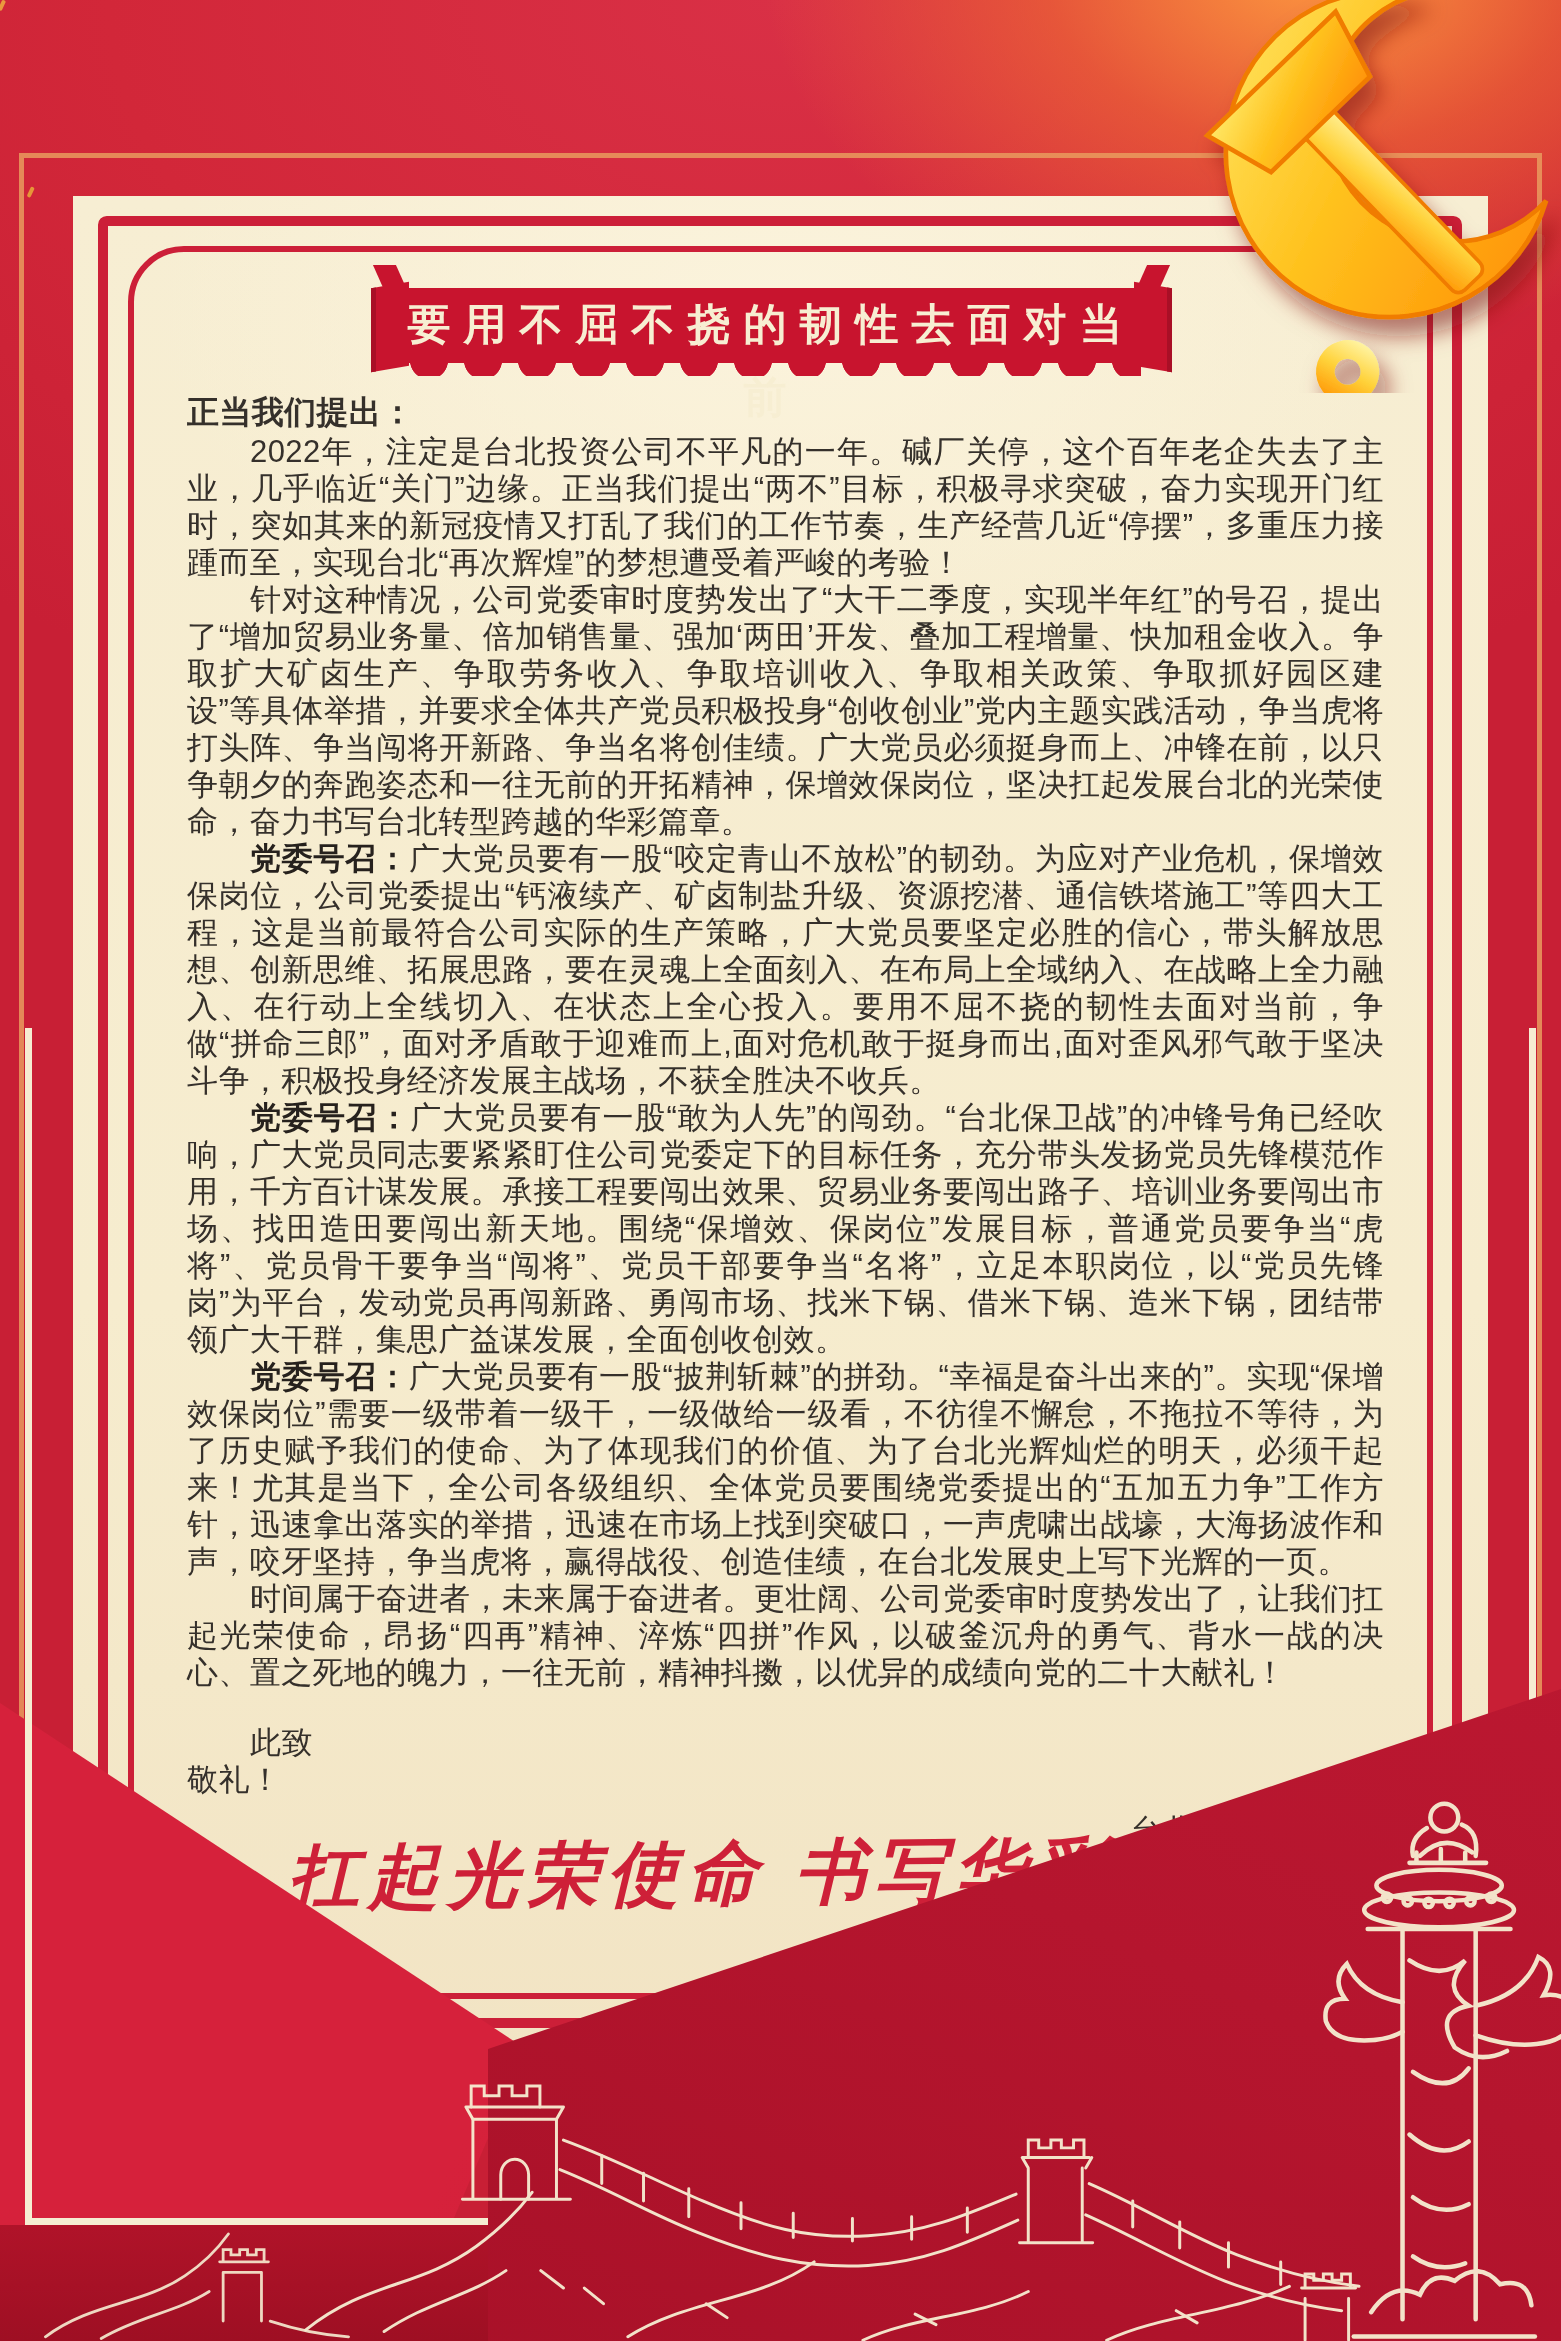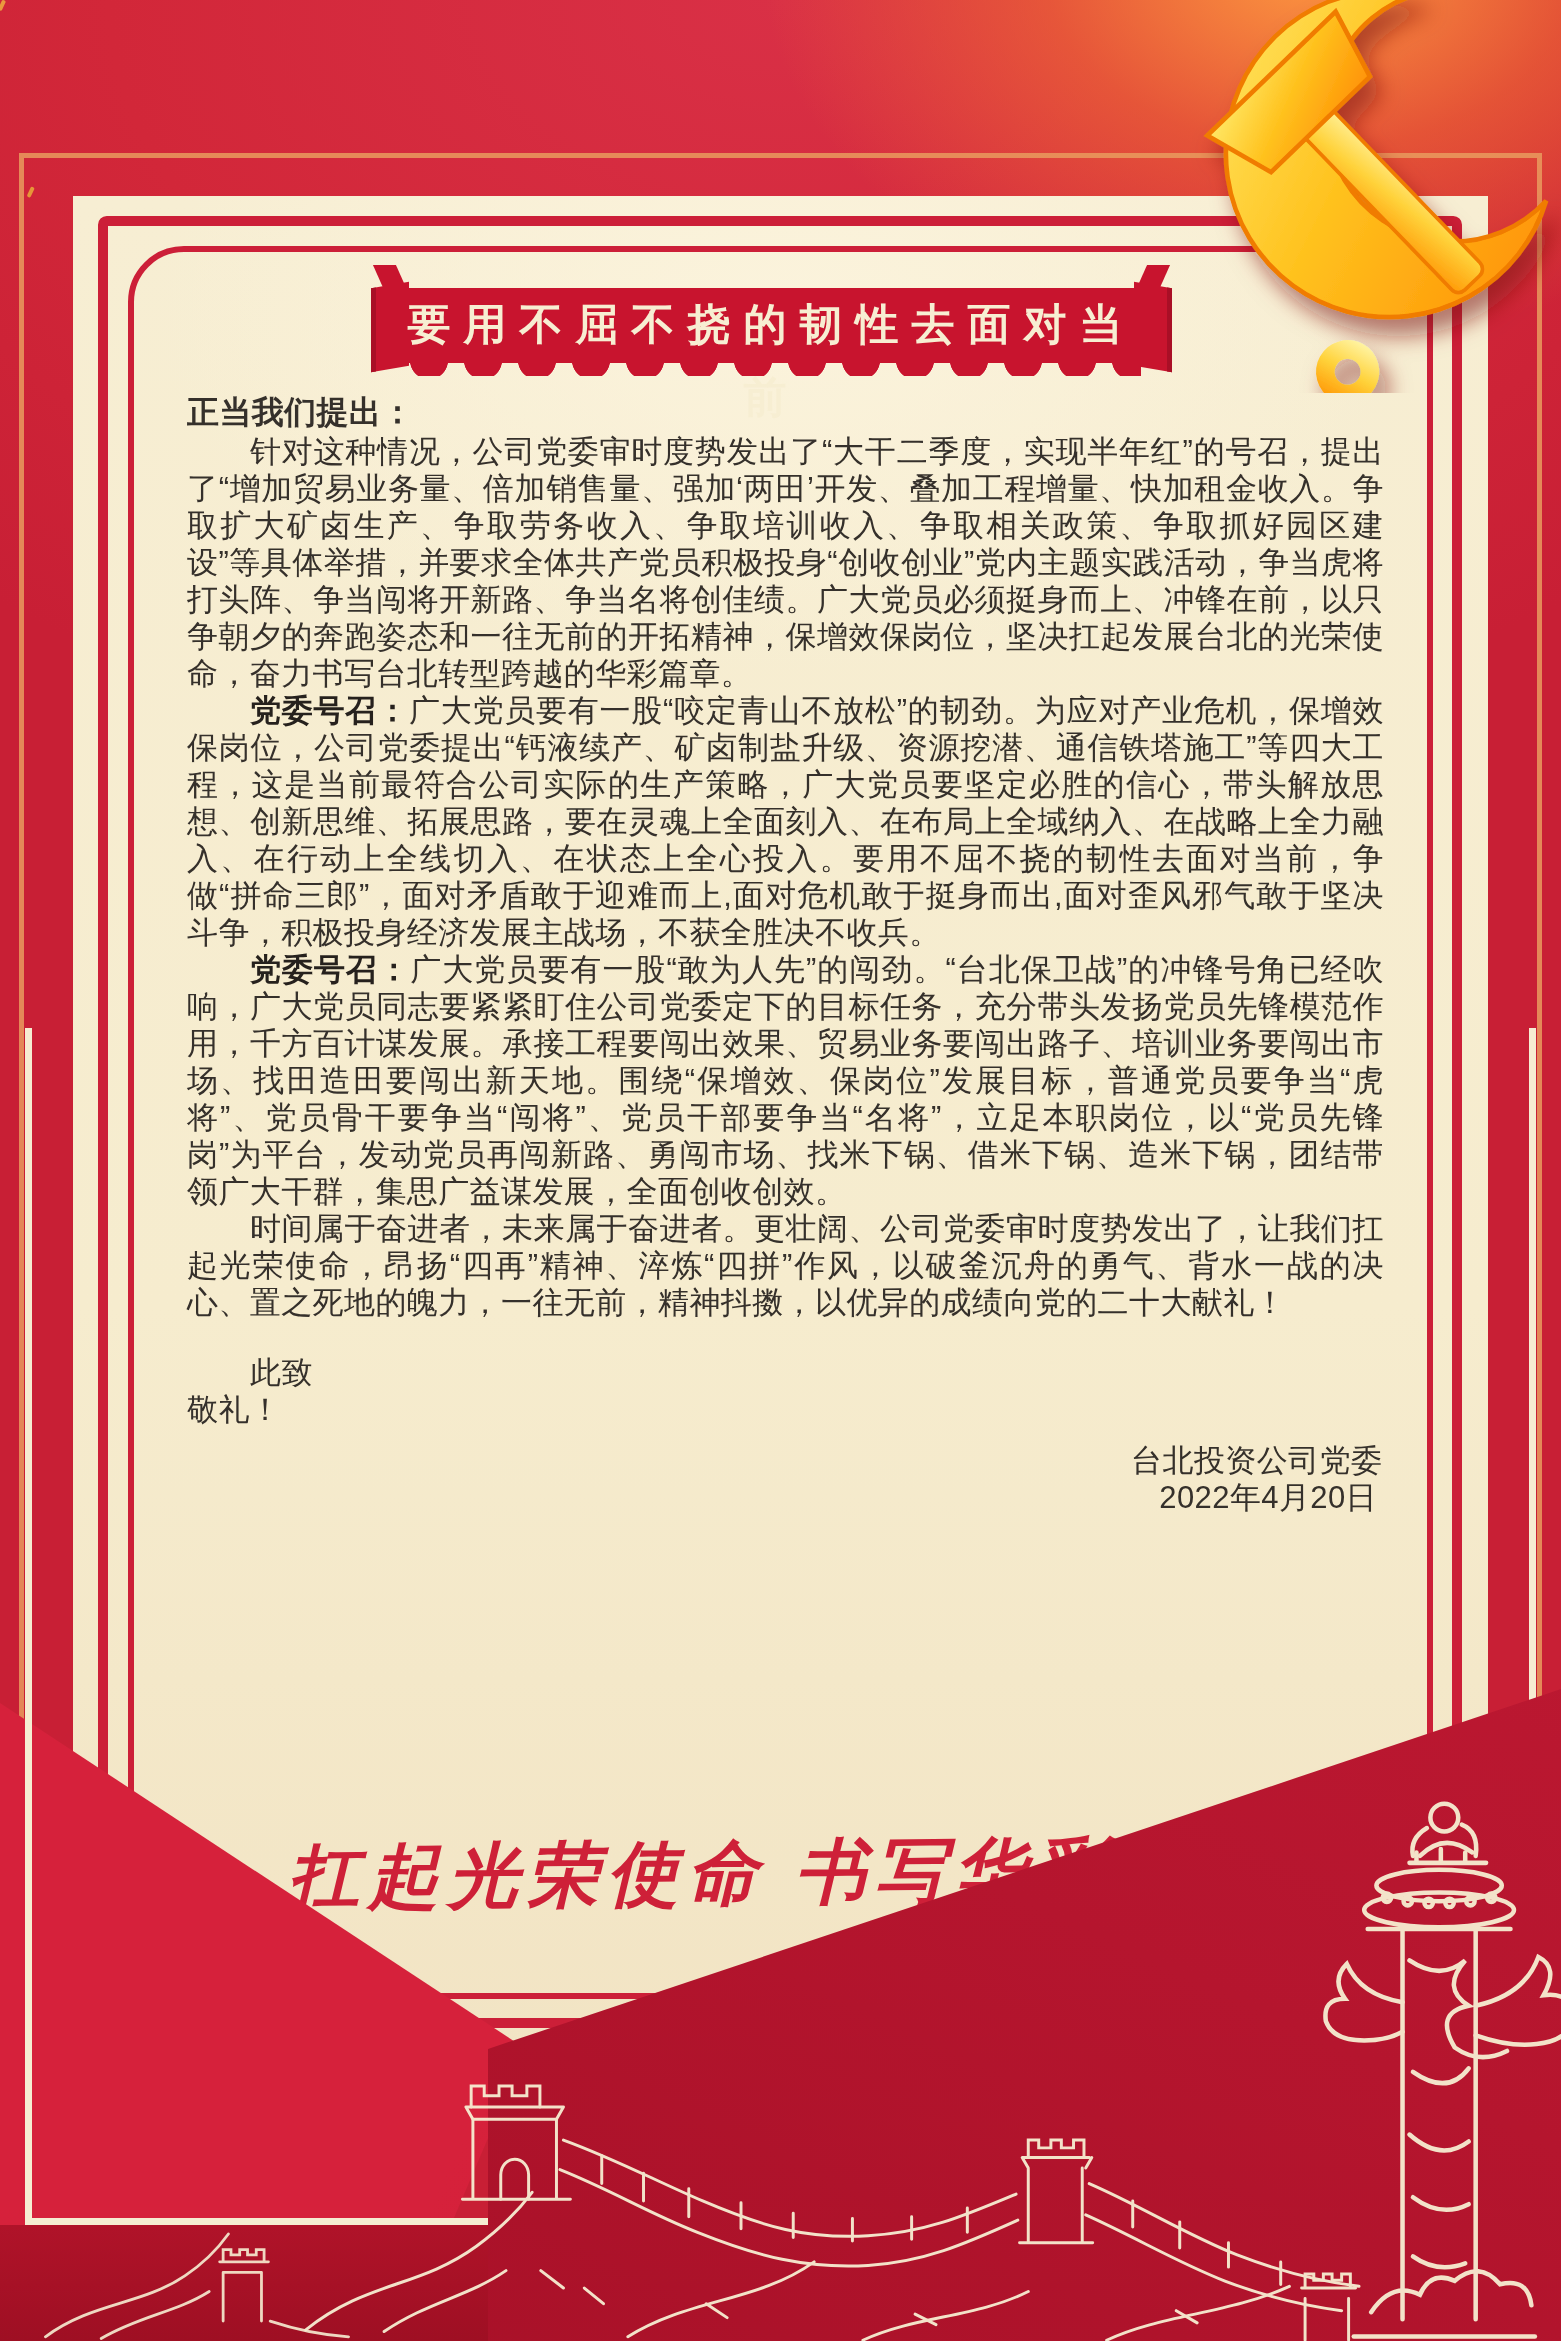--- a/index.html
+++ b/index.html
@@ -94,23 +94,25 @@
     <span class="tip l"></span>
     <span class="tip r"></span>
     <span class="tail l"></span>
     <span class="tail r"></span>
     <span class="banner-title">要用不屈不挠的韧性去面对当前</span>
     <span class="scallop"></span>
   </div>
 
   <div class="letter">
     <p class="salutation">正当我们提出：</p>
+    <p><b></b><span>2022年，注定是台北投资公司不平凡的一年。碱厂关停，这个百年老企失去了主业，几乎临近“关门”边缘。正当我们提出“两不”目标，积极寻求突破，奋力实现开门红时，突如其来的新冠疫情又打乱了我们的工作节奏，生产经营几近“停摆”，多重压力接踵而至，实现台北“再次辉煌”的梦想遭受着严峻的考验！</span></p>
     <p><b></b><span>针对这种情况，公司党委审时度势发出了“大干二季度，实现半年红”的号召，提出了“增加贸易业务量、倍加销售量、强加‘两田’开发、叠加工程增量、快加租金收入。争取扩大矿卤生产、争取劳务收入、争取培训收入、争取相关政策、争取抓好园区建设”等具体举措，并要求全体共产党员积极投身“创收创业”党内主题实践活动，争当虎将打头阵、争当闯将开新路、争当名将创佳绩。广大党员必须挺身而上、冲锋在前，以只争朝夕的奔跑姿态和一往无前的开拓精神，保增效保岗位，坚决扛起发展台北的光荣使命，奋力书写台北转型跨越的华彩篇章。</span></p>
     <p><b>党委号召：</b><span>广大党员要有一股“咬定青山不放松”的韧劲。为应对产业危机，保增效保岗位，公司党委提出“钙液续产、矿卤制盐升级、资源挖潜、通信铁塔施工”等四大工程，这是当前最符合公司实际的生产策略，广大党员要坚定必胜的信心，带头解放思想、创新思维、拓展思路，要在灵魂上全面刻入、在布局上全域纳入、在战略上全力融入、在行动上全线切入、在状态上全心投入。要用不屈不挠的韧性去面对当前，争做“拼命三郎”，面对矛盾敢于迎难而上,面对危机敢于挺身而出,面对歪风邪气敢于坚决斗争，积极投身经济发展主战场，不获全胜决不收兵。</span></p>
     <p><b>党委号召：</b><span>广大党员要有一股“敢为人先”的闯劲。“台北保卫战”的冲锋号角已经吹响，广大党员同志要紧紧盯住公司党委定下的目标任务，充分带头发扬党员先锋模范作用，千方百计谋发展。承接工程要闯出效果、贸易业务要闯出路子、培训业务要闯出市场、找田造田要闯出新天地。围绕“保增效、保岗位”发展目标，普通党员要争当“虎将”、党员骨干要争当“闯将”、党员干部要争当“名将”，立足本职岗位，以“党员先锋岗”为平台，发动党员再闯新路、勇闯市场、找米下锅、借米下锅、造米下锅，团结带领广大干群，集思广益谋发展，全面创收创效。</span></p>
+    <p><b>党委号召：</b><span>广大党员要有一股“披荆斩棘”的拼劲。“幸福是奋斗出来的”。实现“保增效保岗位”需要一级带着一级干，一级做给一级看，不彷徨不懈怠，不拖拉不等待，为了历史赋予我们的使命、为了体现我们的价值、为了台北光辉灿烂的明天，必须干起来！尤其是当下，全公司各级组织、全体党员要围绕党委提出的“五加五力争”工作方针，迅速拿出落实的举措，迅速在市场上找到突破口，一声虎啸出战壕，大海扬波作和声，咬牙坚持，争当虎将，赢得战役、创造佳绩，在台北发展史上写下光辉的一页。</span></p>
     <p><b></b><span>时间属于奋进者，未来属于奋进者。更壮阔、公司党委审时度势发出了，让我们扛起光荣使命，昂扬“四再”精神、淬炼“四拼”作风，以破釜沉舟的勇气、背水一战的决心、置之死地的魄力，一往无前，精神抖擞，以优异的成绩向党的二十大献礼！</span></p>
     <p class="closing-a">此致</p>
     <p class="closing-b">敬礼！</p>
     <div class="sig">
       <div class="name">台北投资公司党委</div>
       <div class="date">2022年4月20日</div>
     </div>
   </div>
 
   <div class="slogan">扛起光荣使命 书写华彩篇章</div>

